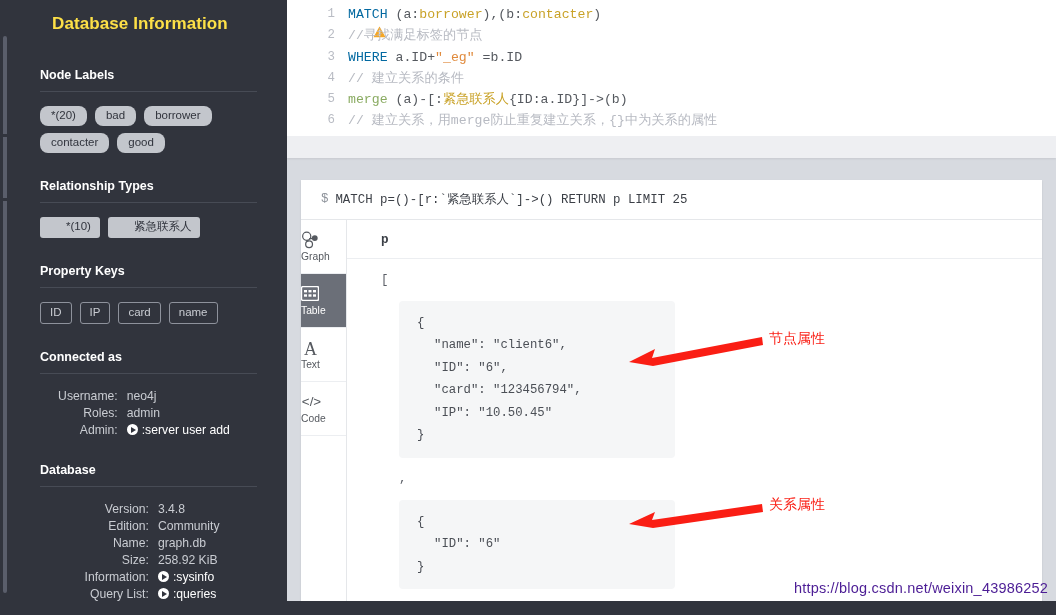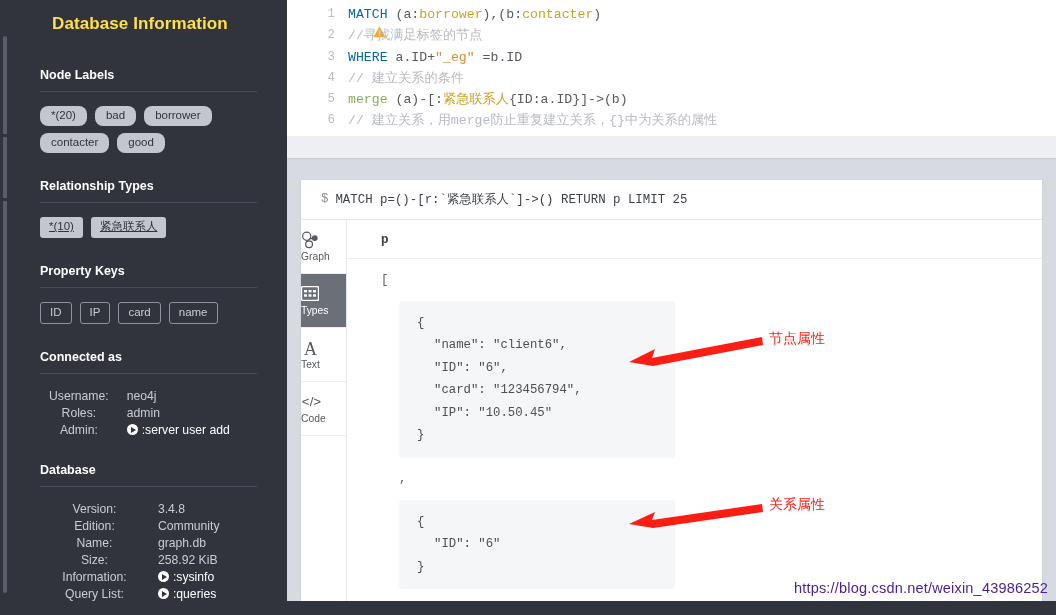--- a/index.html
+++ b/index.html
@@ -88,43 +88,42 @@
     background: #c3c6cc;
     color: #31343d;
     font-size: 11.5px;
     border-radius: 8px;
     padding: 3px 11px 4px 11px;
     line-height: 1.15;
     white-space: nowrap;
   }
   .chip.rel {
     border-radius: 3px;
-    padding: 3px 9px 4px 9px;
-    text-decoration: underline;
+    padding: 3px 9px 4px 26px;
   }
   .chip.prop {
     background: transparent;
     border: 1px solid #8e929c;
     color: #c9ccd2;
     border-radius: 3px;
     padding: 3px 9px 4px 9px;
   }
   .kvtable {
     width: 100%;
     border-collapse: collapse;
     margin-bottom: 24px;
   }
   .kvtable td {
     font-size: 12.2px;
     padding: 1.5px 0;
     color: #c9ccd2;
     vertical-align: top;
   }
   .kvtable td.k {
-    text-align: center;
+    text-align: right;
     padding-right: 9px;
     white-space: nowrap;
     color: #c9ccd2;
   }
   .kvtable td.v {
     color: #c9ccd2;
     white-space: nowrap;
   }
   .playicon {
     display: inline-block;
@@ -508,21 +507,21 @@
               <svg width="18" height="15" viewBox="0 0 18 15" aria-hidden="true">
                 <rect x="0.5" y="0.5" width="17" height="14" rx="1.5" fill="none" stroke="currentColor" stroke-width="1.4"></rect>
                 <rect x="3" y="4" width="3" height="2.4" fill="currentColor"></rect>
                 <rect x="7.5" y="4" width="3" height="2.4" fill="currentColor"></rect>
                 <rect x="12" y="4" width="3" height="2.4" fill="currentColor"></rect>
                 <rect x="3" y="8.3" width="3" height="2.4" fill="currentColor"></rect>
                 <rect x="7.5" y="8.3" width="3" height="2.4" fill="currentColor"></rect>
                 <rect x="12" y="8.3" width="3" height="2.4" fill="currentColor"></rect>
               </svg>
             </span>
-            <span class="vlabel">Types</span>
+            <span class="vlabel">Table</span>
           </div>
 
           <div class="vtab">
             <span class="vicon">
               <svg width="19" height="18" viewBox="0 0 19 18" aria-hidden="true">
                 <text x="9.5" y="15.5" text-anchor="middle" font-family="Liberation Serif, serif" font-size="18" fill="currentColor">A</text>
               </svg>
             </span>
             <span class="vlabel">Text</span>
           </div>

